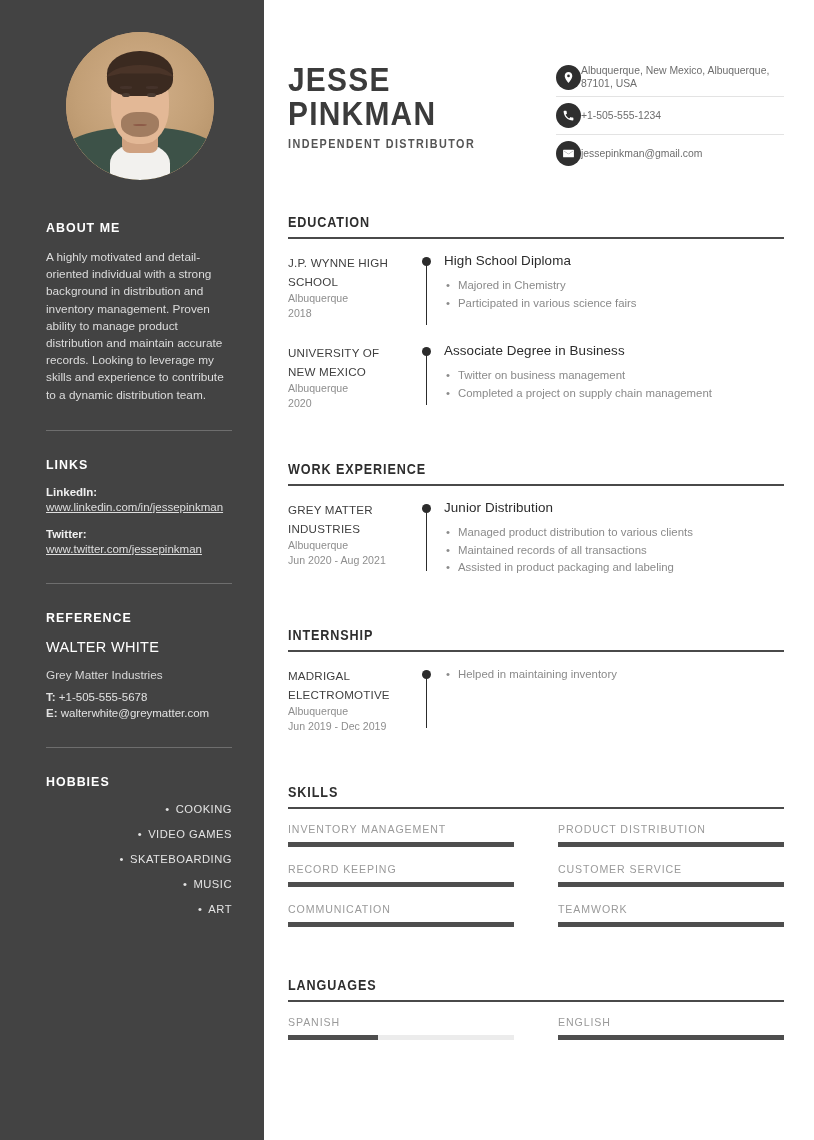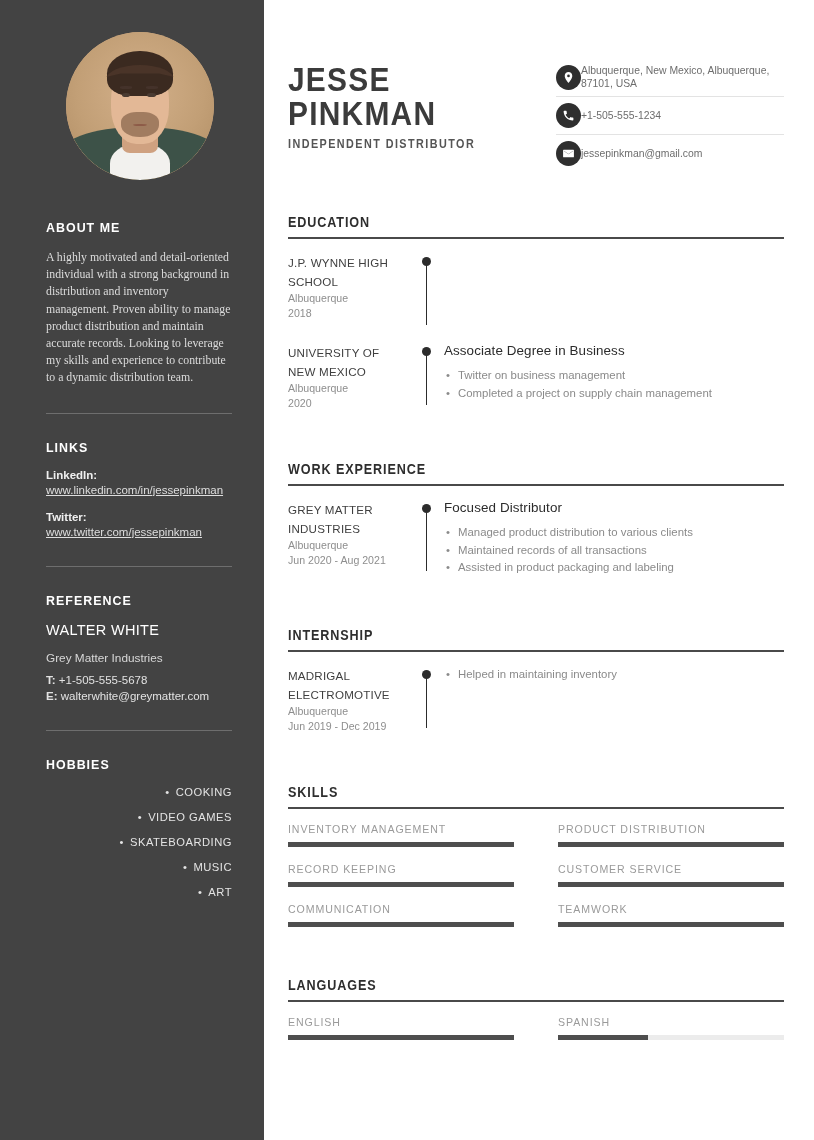--- a/index.html
+++ b/index.html
@@ -139,21 +139,20 @@
     color: #ffffff;
     text-transform: uppercase;
     transform: scaleX(.92);
     transform-origin: left center;
     margin-bottom: 14px;
   }
   .about-text {
     font-size: 11.8px;
     line-height: 17.2px;
     color: #dcdcdc;
-    font-family: Liberation Serif, serif;
   }
 
   .link-group { margin-bottom: 13px; }
   .link-label {
     font-size: 11.5px;
     font-weight: bold;
     color: #f0f0f0;
     margin-bottom: 1px;
   }
   .link-url {
@@ -487,20 +486,25 @@
           <div class="entry">
             <div class="entry-left">
               <div class="org">J.P. WYNNE HIGH SCHOOL</div>
               <div class="loc">Albuquerque</div>
               <div class="dates">2018</div>
             </div>
             <div class="timeline">
               <div class="tl-dot"></div>
               <div class="tl-line"></div>
             </div>
+            <div class="entry-right">
+              <div class="role">High School Diploma</div>
+              <div class="bullet">Majored in Chemistry</div>
+              <div class="bullet">Participated in various science fairs</div>
+            </div>
           </div>
           <div class="entry">
             <div class="entry-left">
               <div class="org">UNIVERSITY OF NEW MEXICO</div>
               <div class="loc">Albuquerque</div>
               <div class="dates">2020</div>
             </div>
             <div class="timeline">
               <div class="tl-dot"></div>
               <div class="tl-line"></div>
@@ -522,21 +526,21 @@
             <div class="entry-left">
               <div class="org">GREY MATTER INDUSTRIES</div>
               <div class="loc">Albuquerque</div>
               <div class="dates">Jun 2020 - Aug 2021</div>
             </div>
             <div class="timeline">
               <div class="tl-dot"></div>
               <div class="tl-line"></div>
             </div>
             <div class="entry-right">
-              <div class="role">Focused Distributor</div>
+              <div class="role">Junior Distribution</div>
               <div class="bullet">Managed product distribution to various clients</div>
               <div class="bullet">Maintained records of all transactions</div>
               <div class="bullet">Assisted in product packaging and labeling</div>
             </div>
           </div>
         </div>
     </section>
 
     <section class="sec">
       <div class="sec-head">INTERNSHIP</div>
@@ -600,28 +604,28 @@
             </div>
           </div>
         </div>
     </section>
 
     <section class="sec">
       <div class="sec-head">LANGUAGES</div>
       <div class="sec-rule"></div>
       <div class="bars" id="languages-list">
           <div class="bar-item">
+            <div class="bar-label">SPANISH</div>
+            <div class="bar-track">
+              <div class="bar-fill" style="width: 40%;"></div>
+            </div>
+          </div>
+          <div class="bar-item">
             <div class="bar-label">ENGLISH</div>
             <div class="bar-track">
               <div class="bar-fill" style="width: 100%;"></div>
-            </div>
-          </div>
-          <div class="bar-item">
-            <div class="bar-label">SPANISH</div>
-            <div class="bar-track">
-              <div class="bar-fill" style="width: 40%;"></div>
             </div>
           </div>
         </div>
     </section>
 
   </main>
 </div>
 
 </body></html>

